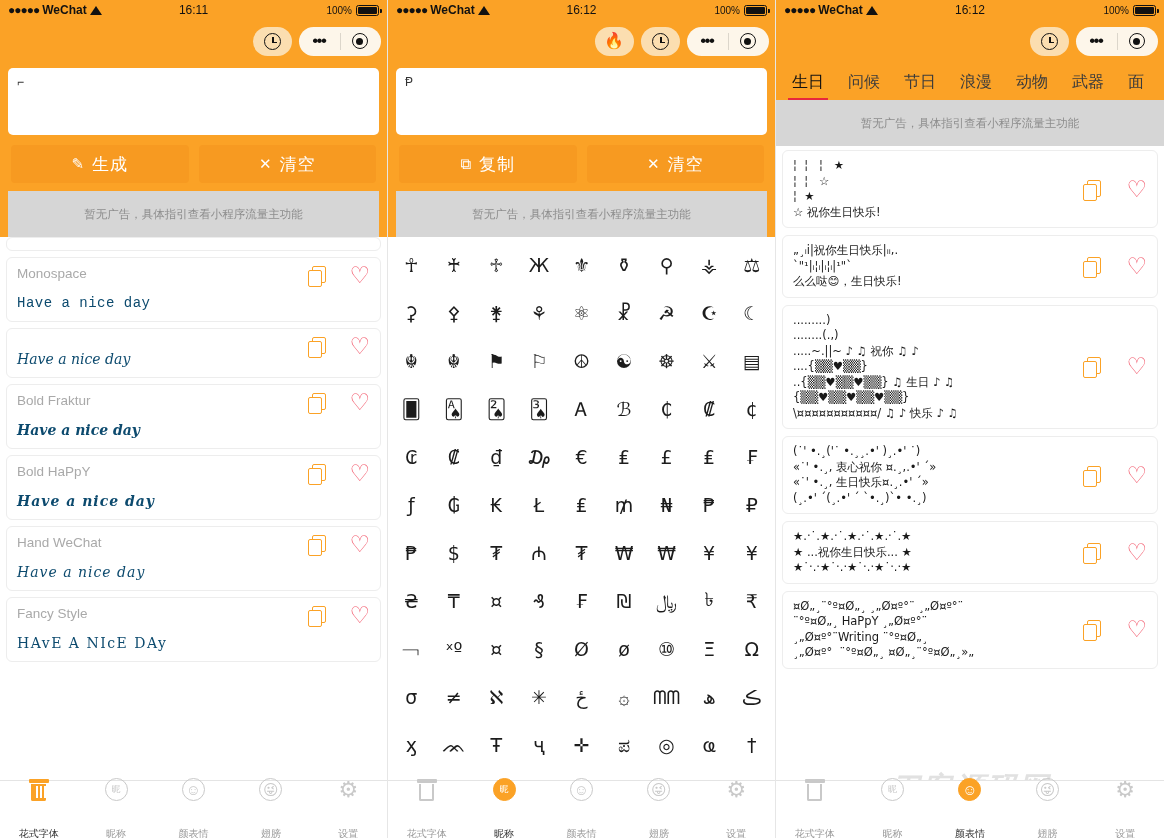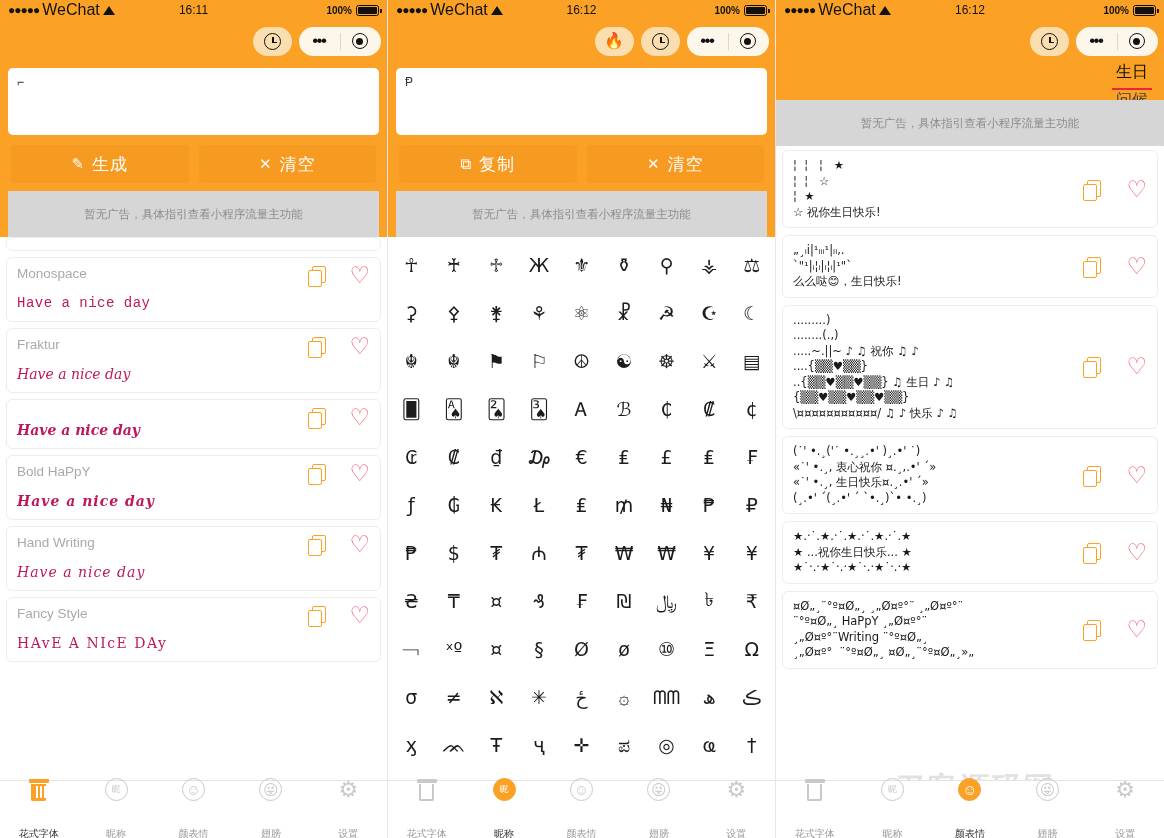--- a/index.html
+++ b/index.html
@@ -25,37 +25,37 @@
     background: #FBA226;
     display: flex;
     align-items: center;
     padding: 0 8px;
     font-size: 11px;
     color: #111;
     position: relative;
   }
   .sb-left { display: flex; align-items: center; gap: 3px; font-weight: bold; }
   .sb-dots { letter-spacing: -1px; font-size: 12px; }
-  .sb-carrier { font-size: 16px; font-weight: 400; }
+  .sb-carrier { font-size: 12px; font-weight: 700; }
   .sb-wifi {
     width: 12px; height: 10px; position: relative; display: inline-block;
   }
   .sb-wifi::after {
     content: "";
     position: absolute; left: 0; top: 1px;
     width: 0; height: 0;
     border-left: 6px solid transparent;
     border-right: 6px solid transparent;
     border-bottom: 9px solid #111;
   }
   .sb-time {
     position: absolute; left: 0; right: 0; text-align: center;
     font-size: 12px; font-weight: 500;
   }
-  .sb-right { margin-left: auto; display: flex; align-items: center; gap: 4px; font-size: 10px; font-weight: 700; }
+  .sb-right { margin-left: auto; display: flex; align-items: center; gap: 4px; font-size: 10px; font-weight: 400; }
   .batt {
     width: 23px; height: 11px; border: 1.3px solid #111; border-radius: 2.5px;
     position: relative; padding: 1px;
   }
   .batt::after {
     content: ""; position: absolute; right: -3.5px; top: 3px;
     width: 2px; height: 4px; background: #111; border-radius: 0 1px 1px 0;
   }
   .batt i { display: block; height: 100%; background: #111; border-radius: 1px; }
 
@@ -126,21 +126,21 @@
   }
 
   
   .cardlist { background: #fff; padding: 0 6px; }
   .fcard {
     border: 1px solid #ededed; border-radius: 6px;
     margin-bottom: 6px; padding: 8px 10px 10px;
     background: #fff; position: relative;
   }
   .fcard .fname { font-size: 13.5px; color: #a9a9a9; }
-  .fcard .fsample { margin-top: 14px; font-size: 14px; color: #be185d; }
+  .fcard .fsample { margin-top: 14px; font-size: 14px; color: #0c4a6e; }
   .cardicons {
     position: absolute; right: 10px; top: 6px;
     display: flex; align-items: center; gap: 24px;
   }
   .ic-copy {
     width: 17px; height: 19px; position: relative;
   }
   .ic-copy::before {
     content: ""; position: absolute; left: 4px; top: 0;
     width: 12px; height: 15px; border: 1.6px solid #FBA226; border-radius: 2px;
@@ -173,21 +173,20 @@
     cursor: pointer;
   }
 
   
   .cattabs {
     background: #FBA226;
     display: flex; align-items: flex-end;
     height: 38px;
     padding: 0 4px;
     overflow: hidden;
-    flex-direction: column;
   }
   .cattab {
     flex: 0 0 auto;
     padding: 0 12px 7px;
     font-size: 16px; color: #3b3b3b;
     position: relative;
     cursor: pointer;
     white-space: nowrap;
   }
   .cattab.active { color: #111; font-weight: 500; }
@@ -325,47 +324,47 @@
       <div class="fcard">
         <div class="fname">Monospace</div>
         <div class="fsample sample-mono">Have a nice day</div>
         <div class="cardicons">
           <span class="ic-copy"></span>
           <span class="ic-heart">♡</span>
         </div>
       </div>
 
       <div class="fcard">
-        <div class="fname">Fraktur</div>
         <div class="fsample sample-frak">Have a nice day</div>
         <div class="cardicons">
           <span class="ic-copy"></span>
           <span class="ic-heart">♡</span>
         </div>
       </div>
 
       <div class="fcard">
+        <div class="fname">Bold Fraktur</div>
         <div class="fsample sample-frakb">Have a nice day</div>
         <div class="cardicons">
           <span class="ic-copy"></span>
           <span class="ic-heart">♡</span>
         </div>
       </div>
 
       <div class="fcard">
         <div class="fname">Bold HaPpY</div>
         <div class="fsample sample-scriptb">Have a nice day</div>
         <div class="cardicons">
           <span class="ic-copy"></span>
           <span class="ic-heart">♡</span>
         </div>
       </div>
 
       <div class="fcard">
-        <div class="fname">Hand Writing</div>
+        <div class="fname">Hand WeChat</div>
         <div class="fsample sample-hand">Have a nice day</div>
         <div class="cardicons">
           <span class="ic-copy"></span>
           <span class="ic-heart">♡</span>
         </div>
       </div>
 
       <div class="fcard">
         <div class="fname">Fancy Style</div>
         <div class="fsample sample-fancy">HAvE A NIcE DAy</div>
@@ -663,21 +662,21 @@
           <div class="aart">¦  ¦   ¦   ★
 ¦  ¦   ☆
 ¦  ★
 ☆ 祝你生日快乐!</div>
           <div class="cardicons">
             <span class="ic-copy"></span>
             <span class="ic-heart">♡</span>
           </div>
         </div>
         <div class="acard">
-          <div class="aart">„¸ᵢi|¹ᵢᵢᵢ¹|ᵢᵢ,.
+          <div class="aart">„¸ᵢi|祝你生日快乐|ᵢᵢ,.
 `"¹|ᵢ¦ᵢ|ᵢ¦ᵢ|¹"`
 么么哒😊，生日快乐!</div>
           <div class="cardicons">
             <span class="ic-copy"></span>
             <span class="ic-heart">♡</span>
           </div>
         </div>
         <div class="acard">
           <div class="aart">.........)
 ........(.,)

